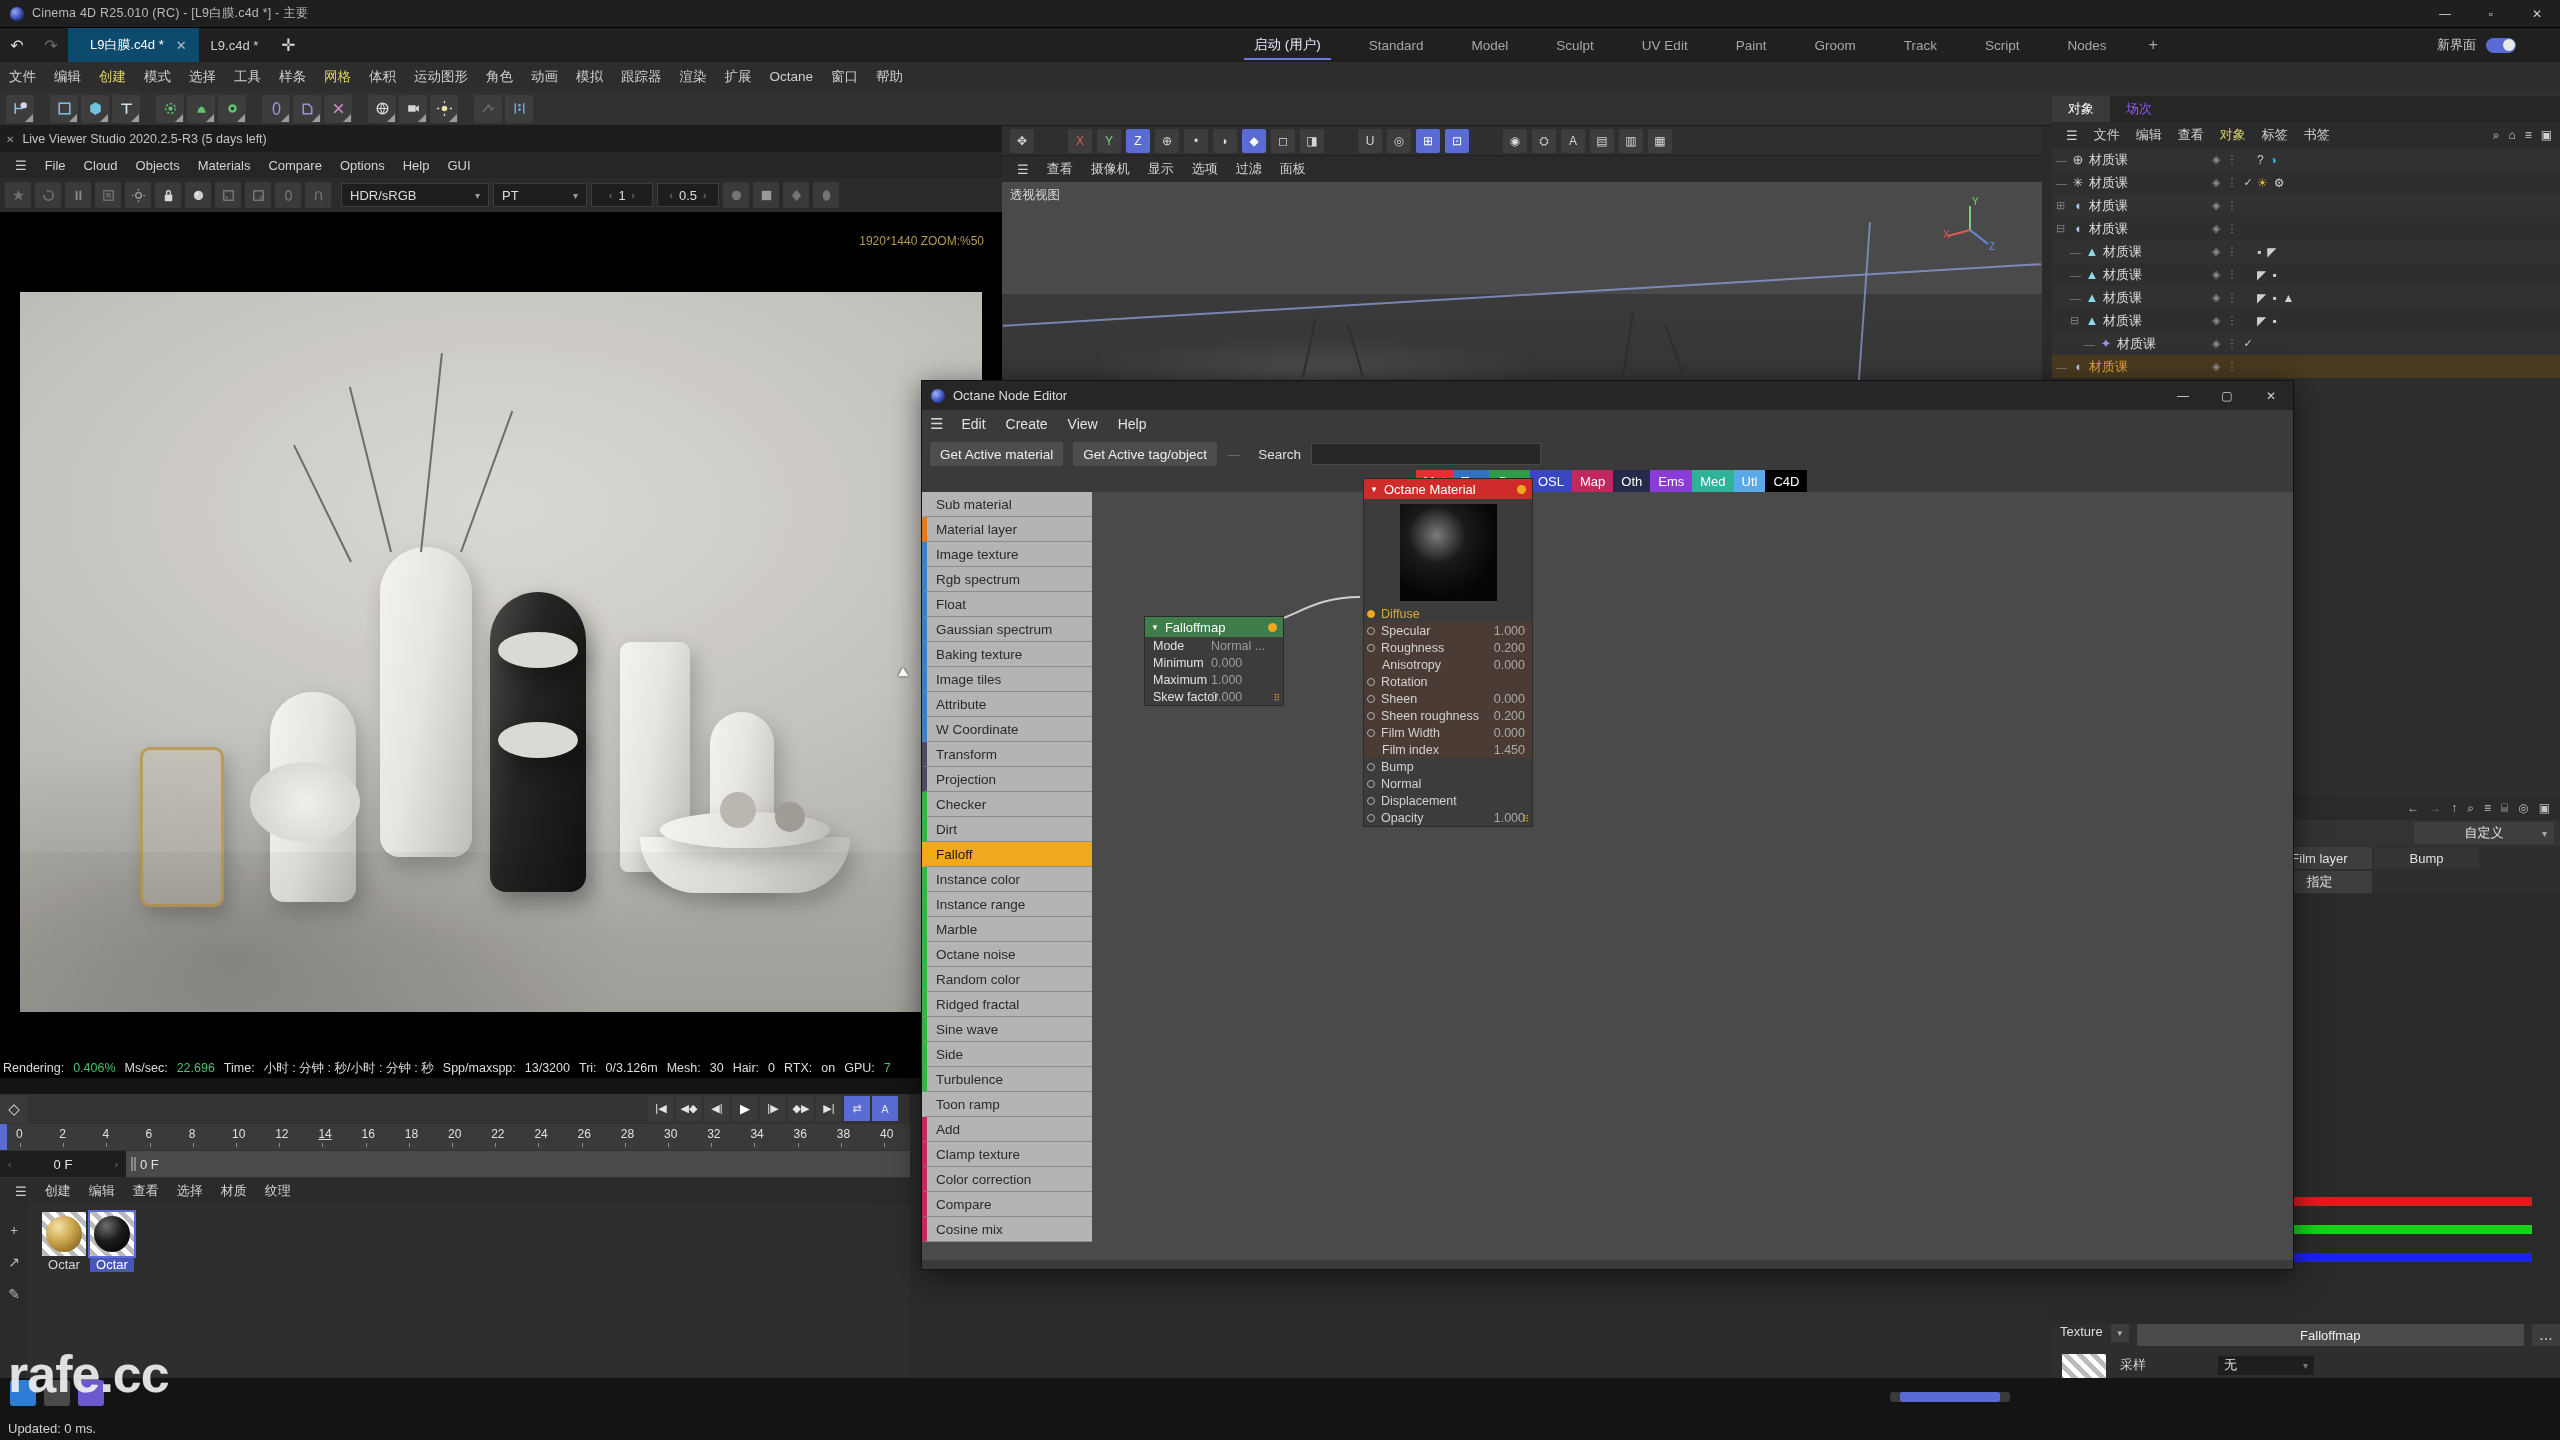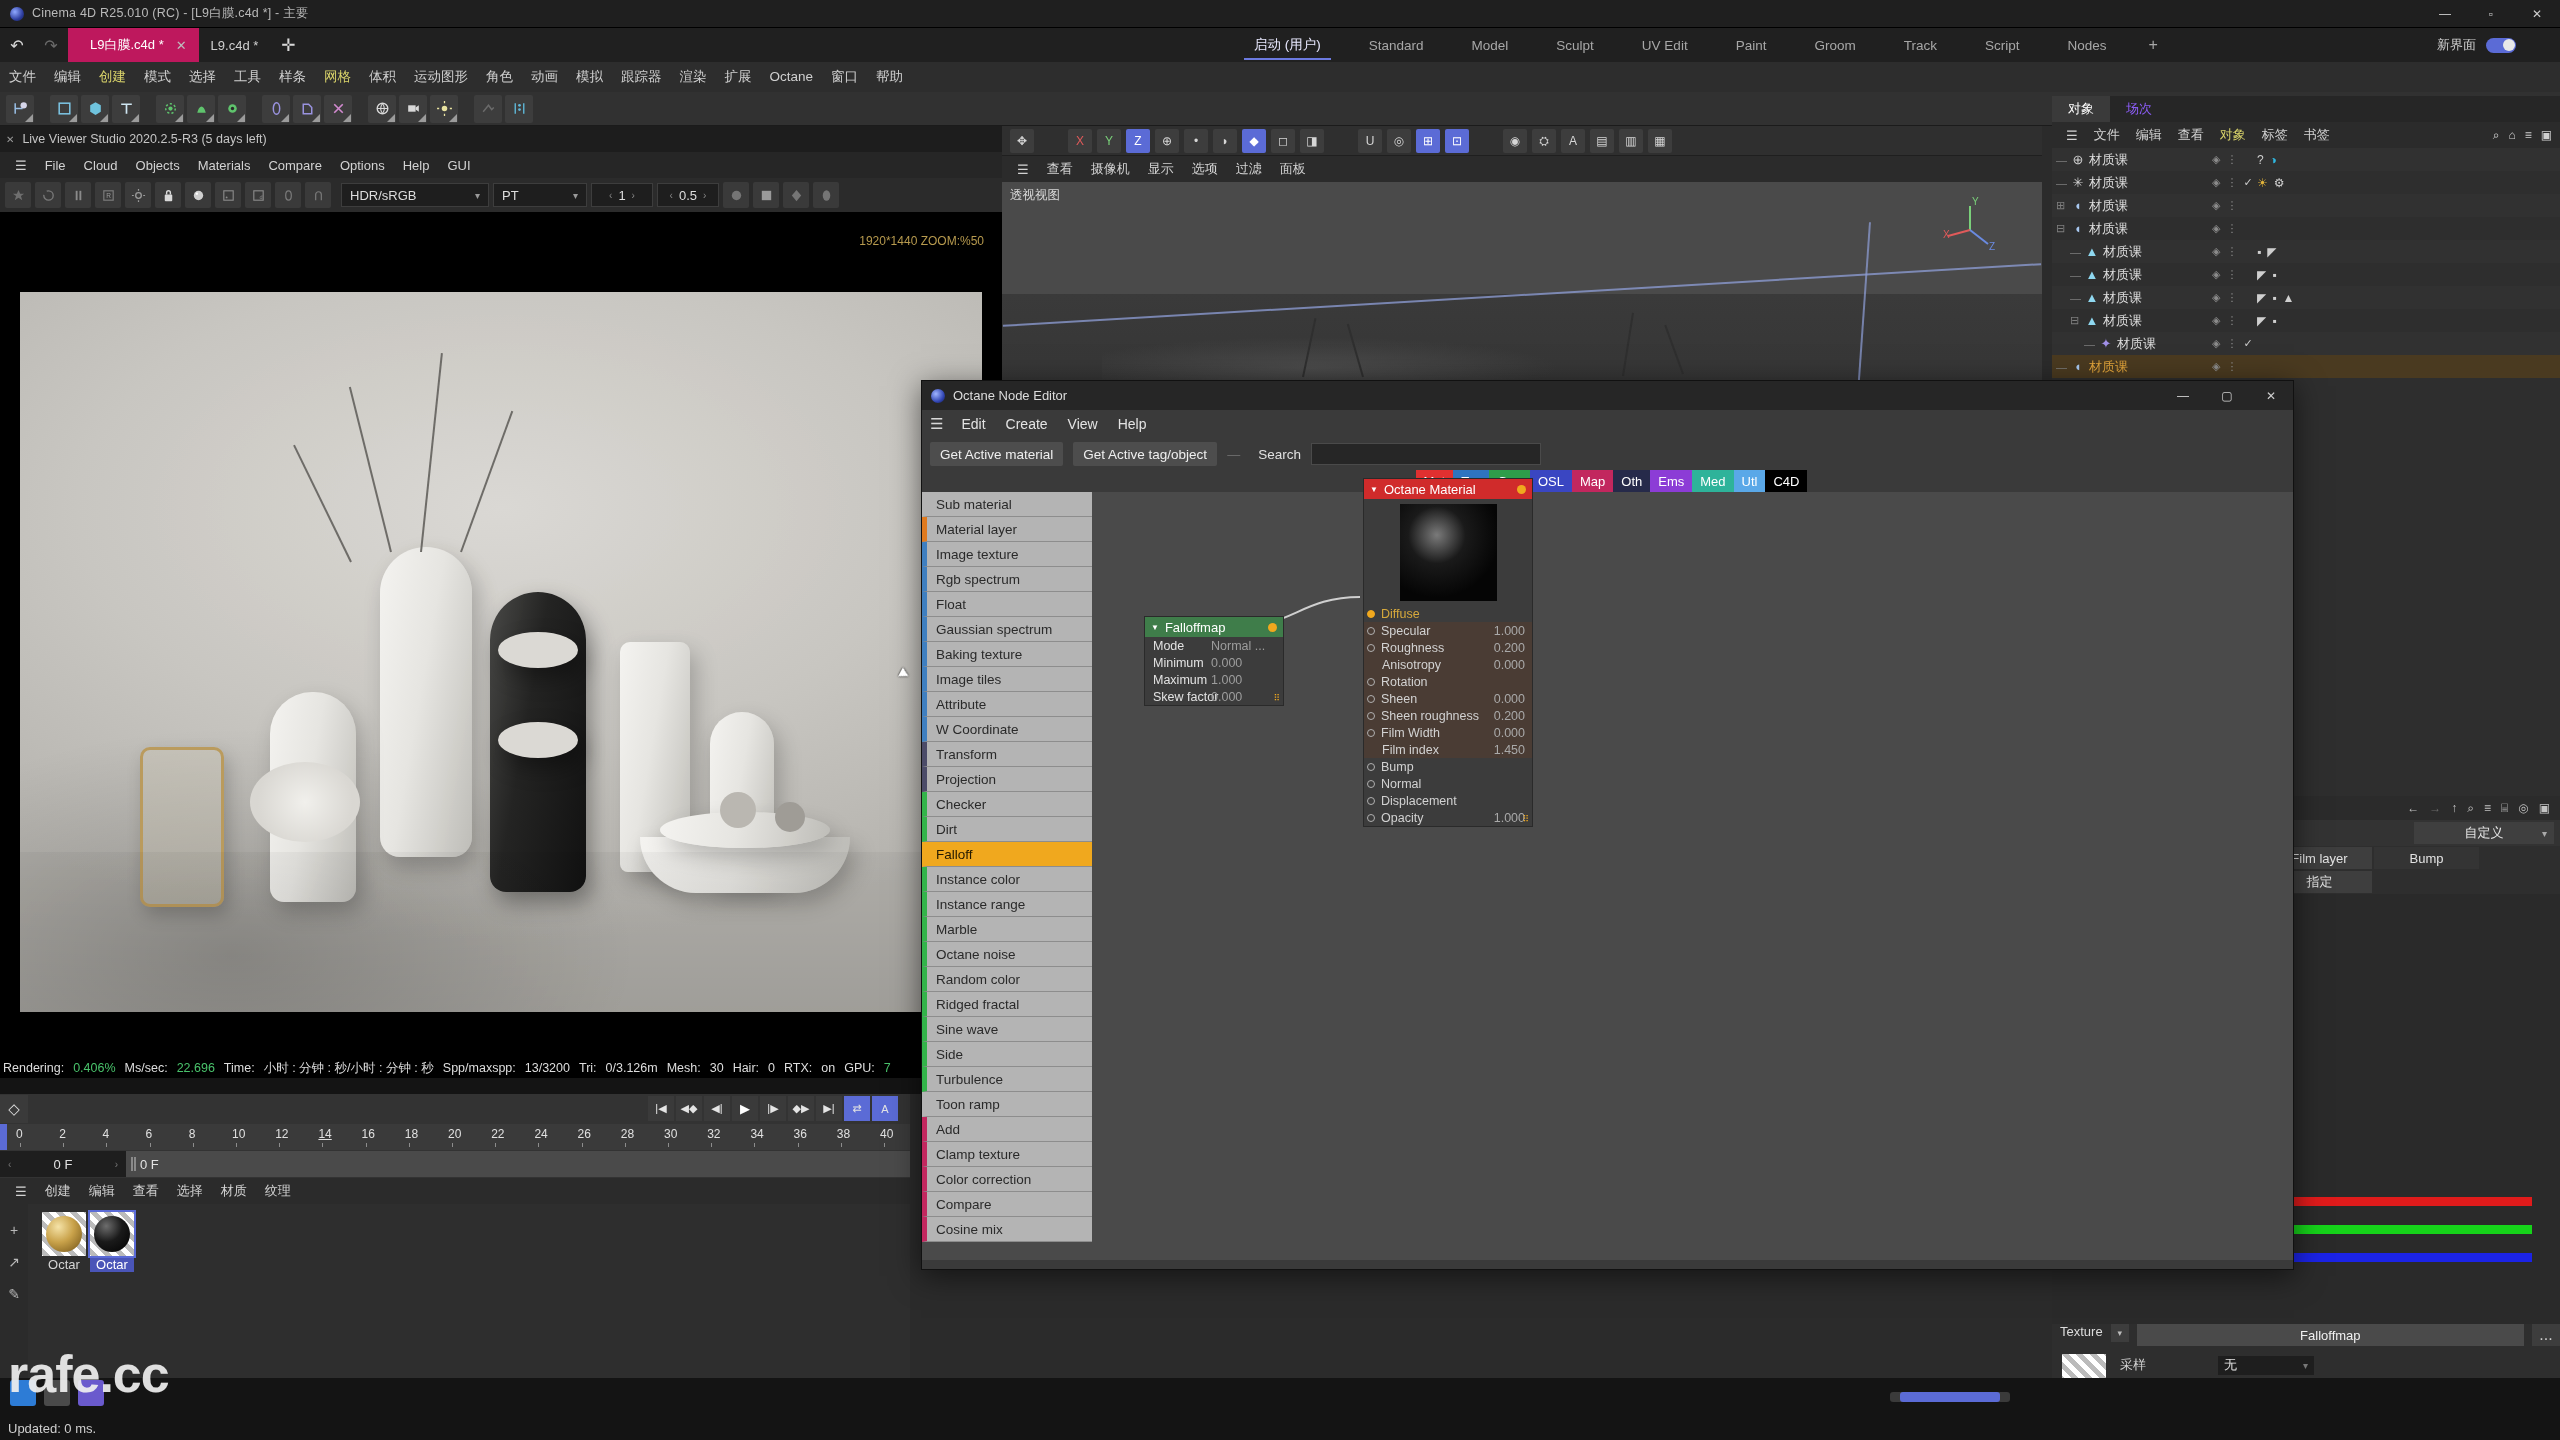--- a/index.html
+++ b/index.html
@@ -19,21 +19,21 @@
     font-size:12px; color:#cfcfcf; }
 
   
   .tabstrip { position:absolute; left:0; top:28px; width:2560px; height:34px;
     background:#202020; display:flex; align-items:center; }
   .undo { width:34px;height:34px;display:flex;align-items:center;justify-content:center;
      color:#d6d6d6; font-size:16px; }
   .undo.dim { color:#6a6a6a; }
   .doctab { height:34px; padding:0 12px; display:flex;align-items:center;gap:12px;
      font-size:13px; color:#cfcfcf; }
-  .doctab.active { background:#be185d; color:#ffffff;padding-left:22px; }
+  .doctab.active { background:#0c4a6e; color:#ffffff;padding-left:22px; }
   .doctab .x { font-size:13px; color:#bdbdbd; }
   .plusbtn { width:36px;height:34px;display:flex;align-items:center;justify-content:center;
      font-size:17px;color:#d8d8d8; }
   .wstabs { position:absolute; left:1230px; top:28px; height:34px; display:flex; align-items:center; }
   .wstab { padding:0 24px; height:34px; display:flex; align-items:center; font-size:13.5px;
      color:#a7a7a7; position:relative; }
   .wstab.active { color:#e9e9ff; }
   .wstab.active::after { content:""; position:absolute; left:14px; right:14px; bottom:2px;
      height:2px; background:#6c7ae0; }
   .wstab.plus { padding:0 18px; font-size:16px; }

